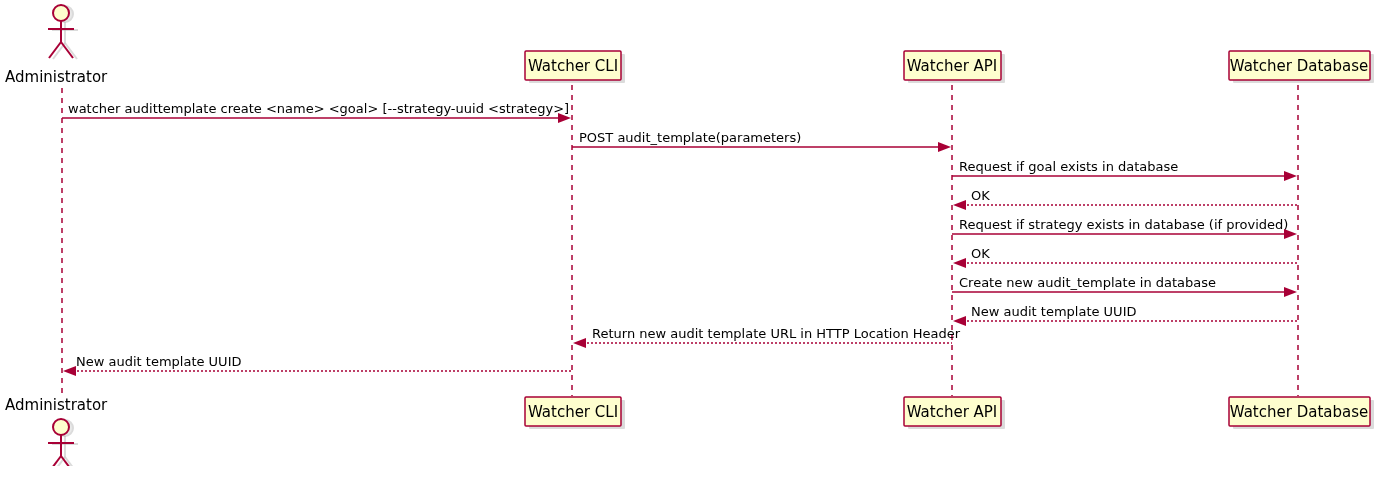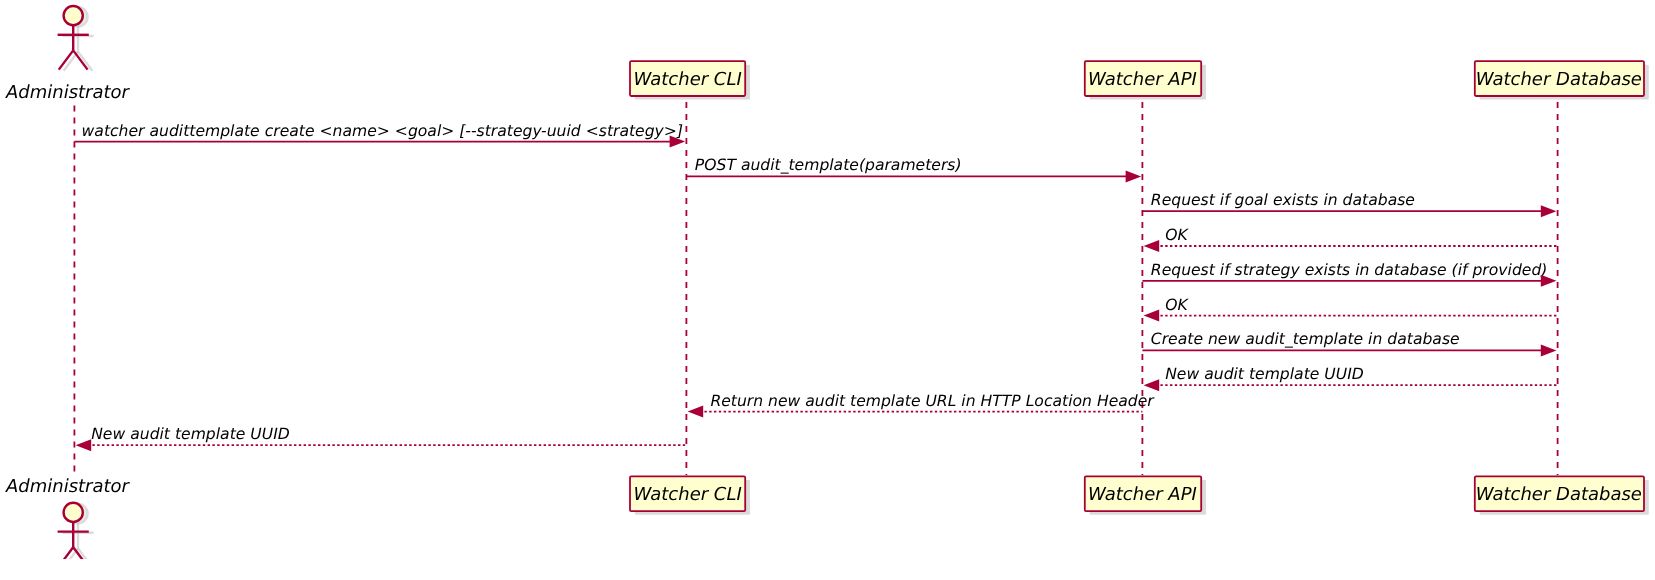--- a/index.html
+++ b/index.html
@@ -9,21 +9,20 @@
   }
   body {
     font-family: "DejaVu Sans", sans-serif;
   }
   #diagram-root {
     position: relative;
     width: 1379px;
     height: 466px;
     background: #FFFFFF;
     overflow: hidden;
-    font-style: italic;
   }
   svg#diagram-svg {
     position: absolute;
     left: 0;
     top: 0;
     width: 1379px;
     height: 483px;
   }
   .lifeline {
     stroke: #A80036;

